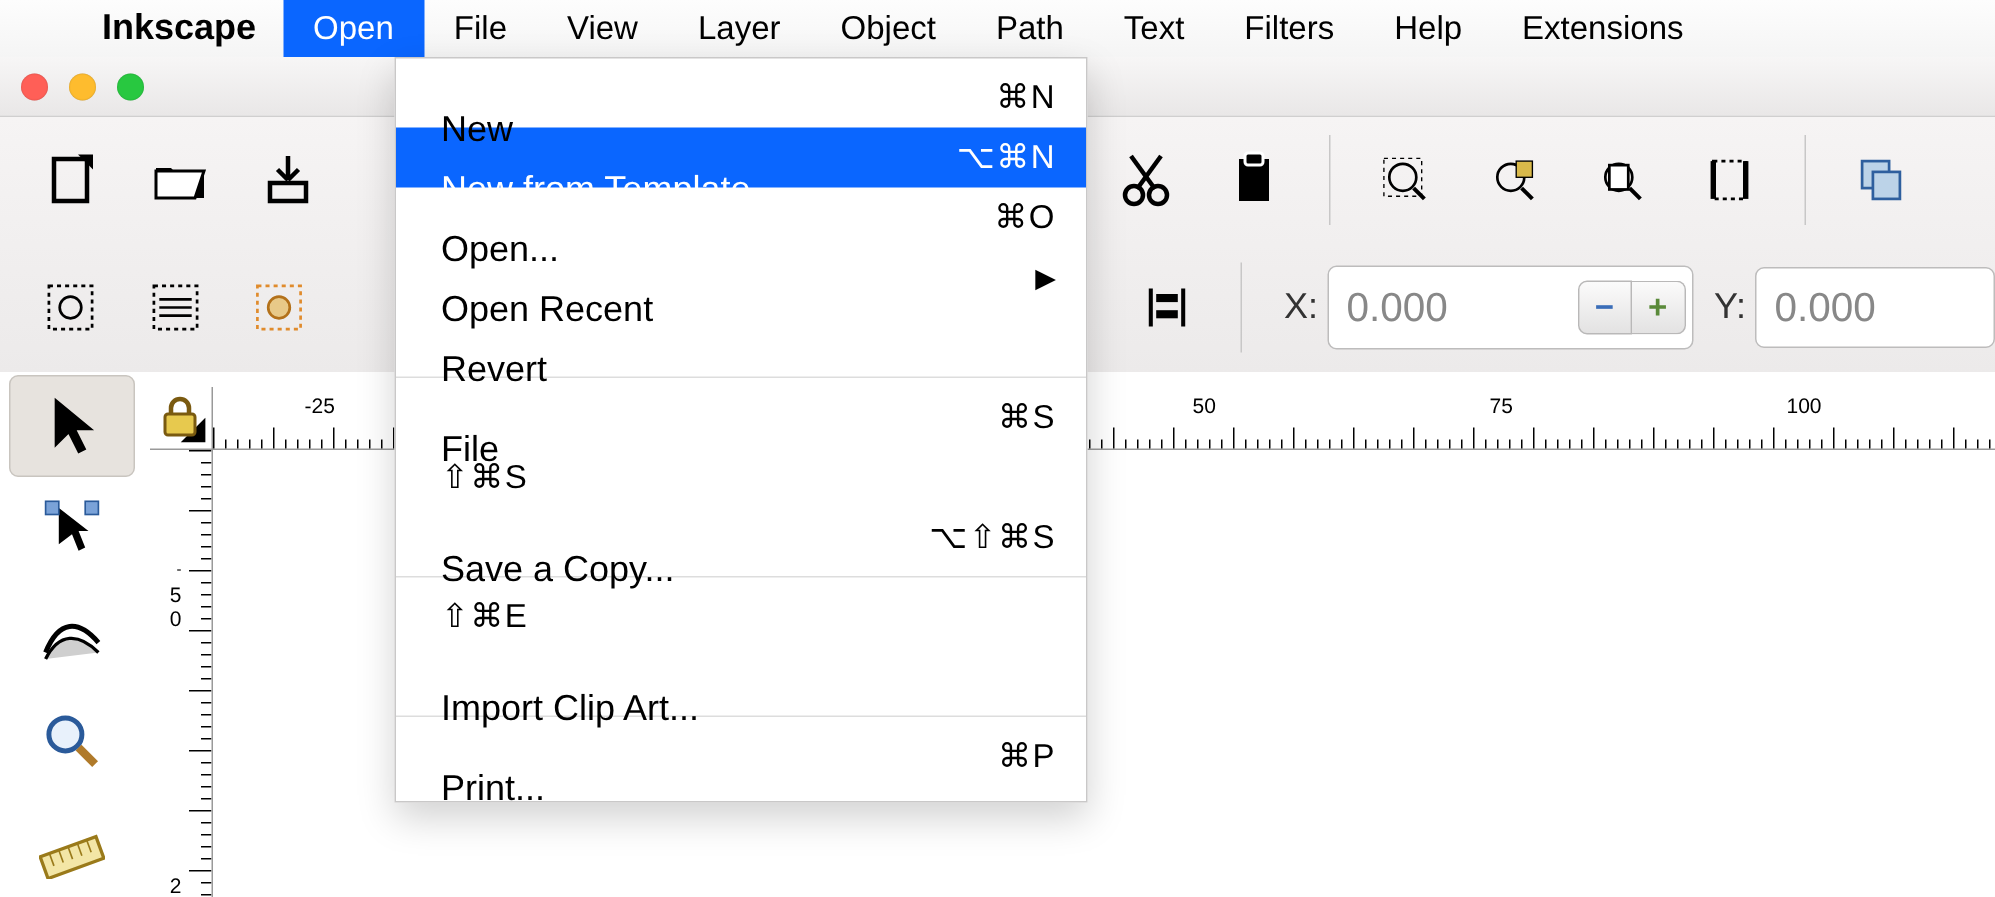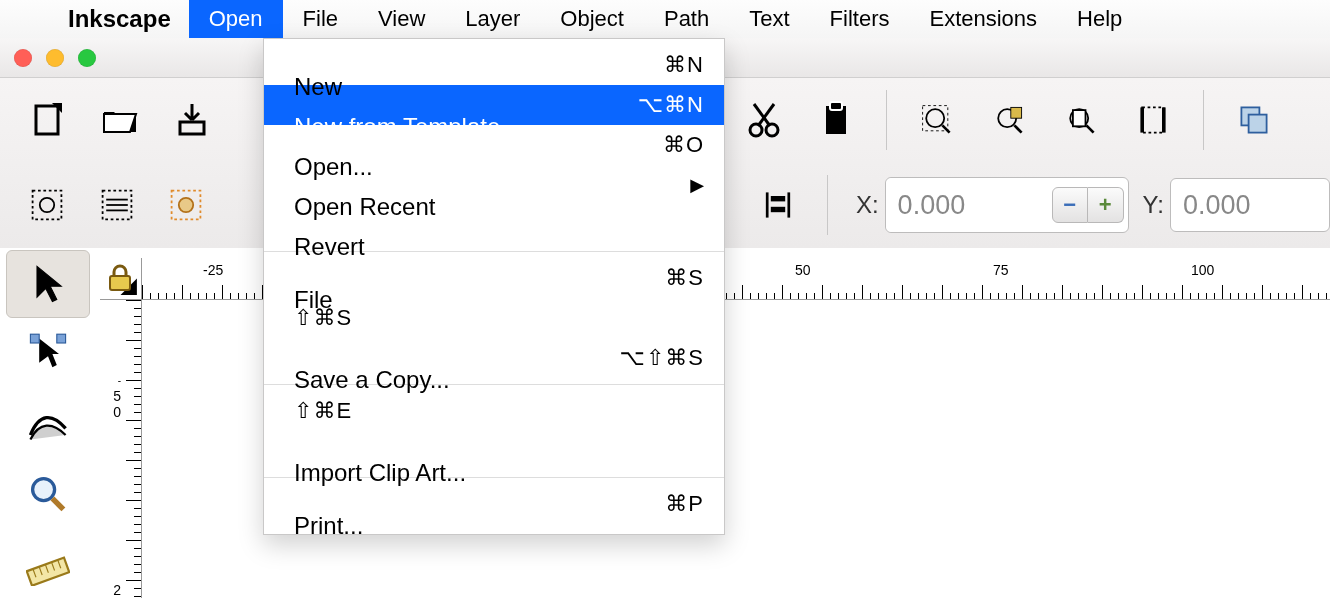--- a/index.html
+++ b/index.html
@@ -75,22 +75,22 @@
   <div class="apple-logo"></div>
   <div class="app-name">Inkscape</div>
   <div class="menu-item active">Open</div>
   <div class="menu-item">File</div>
   <div class="menu-item">View</div>
   <div class="menu-item">Layer</div>
   <div class="menu-item">Object</div>
   <div class="menu-item">Path</div>
   <div class="menu-item">Text</div>
   <div class="menu-item">Filters</div>
+  <div class="menu-item">Help</div>
   <div class="menu-item">Extensions</div>
-  <div class="menu-item">Help</div>
 </div>
 
 <div class="traffic-row">
   <div class="traffic-dot dot-red"></div>
   <div class="traffic-dot dot-yellow"></div>
   <div class="traffic-dot dot-green"></div>
 </div>
 
 <div class="toolbar-area">
   <div class="tb-row">

